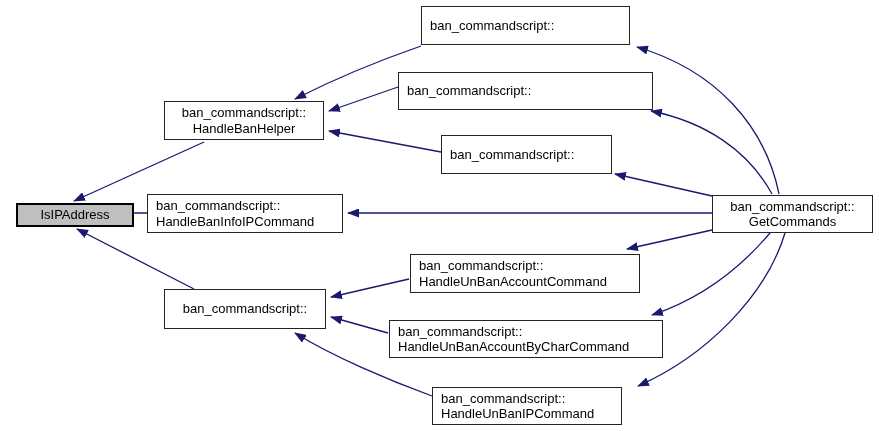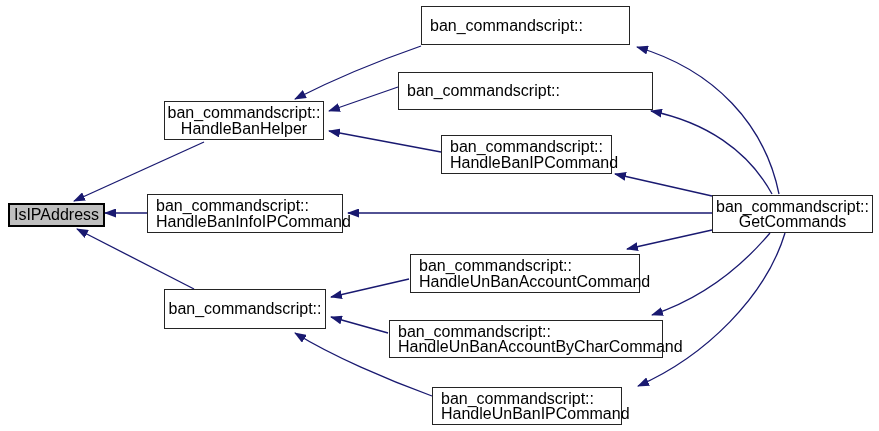--- a/index.html
+++ b/index.html
@@ -8,21 +8,21 @@
     font-family:"Liberation Sans",sans-serif;overflow:hidden;
   }
   #edges{position:absolute;left:0;top:0;width:879px;height:431px;}
   path.edge{fill:none;stroke:var(--edge,#191970);stroke-width:1.3px;}
   .arrowhead{fill:var(--edge,#191970);}
   .node{
     position:absolute;box-sizing:border-box;
     background:var(--nodefill,#ffffff);
     border:1px solid var(--nodeborder,#242424);
     color:var(--text,#000000);
-    font-size:16px;line-height:15.5px;
+    font-size:13px;line-height:15.5px;
     display:flex;flex-direction:column;justify-content:center;
     white-space:nowrap;cursor:pointer;
   }
   .node.center{align-items:center;text-align:center;}
   .node.left{align-items:flex-start;text-align:left;padding-left:8px;}
   .node.highlight{
     background:var(--hifill,#bfbfbf);
     border:2px solid var(--text,#000000);
     cursor:default;
   }
@@ -49,40 +49,39 @@
     <path class="edge" marker-end="url(#arrow)" d="M712,196 L615,174"></path>
     <path class="edge" marker-end="url(#arrow)" d="M712,213 L348,213"></path>
     <path class="edge" marker-end="url(#arrow)" d="M712,230 L627,249"></path>
     <path class="edge" marker-end="url(#arrow)" d="M770,233 C737,272 697,300 652,315"></path>
     <path class="edge" marker-end="url(#arrow)" d="M785,233 C766,296 706,356 638,386"></path>
     <path class="edge" marker-end="url(#arrow)" d="M409,279 L331,297"></path>
     <path class="edge" marker-end="url(#arrow)" d="M388,333 L331,317"></path>
     <path class="edge" marker-end="url(#arrow)" d="M432,396 C388,380 332,356 295,333"></path>
   </svg>
 
-  <div class="node highlight center" style="left:8px;top:203px;width:97px;height:24px">
+  <div class="node highlight center" style="left:16px;top:203px;width:118px;height:24px">
     <span>IsIPAddress</span>
   </div>
 
   <div class="node center" style="left:164px;top:101px;width:160px;height:39px">
     <span>ban_commandscript::</span>
     <span>HandleBanHelper</span>
   </div>
 
   <div class="node left" style="left:421px;top:6px;width:209px;height:39px">
     <span>ban_commandscript::</span>
   </div>
 
   <div class="node left" style="left:398px;top:72px;width:255px;height:38px">
     <span>ban_commandscript::</span>
   </div>
 
   <div class="node left" style="left:441px;top:135px;width:171px;height:39px">
     <span>ban_commandscript::</span>
-    <span>HandleBanIPCommand</span>
   </div>
 
   <div class="node left" style="left:147px;top:194px;width:196px;height:39px">
     <span>ban_commandscript::</span>
     <span>HandleBanInfoIPCommand</span>
   </div>
 
   <div class="node center" style="left:712px;top:195px;width:161px;height:38px">
     <span>ban_commandscript::</span>
     <span>GetCommands</span>

